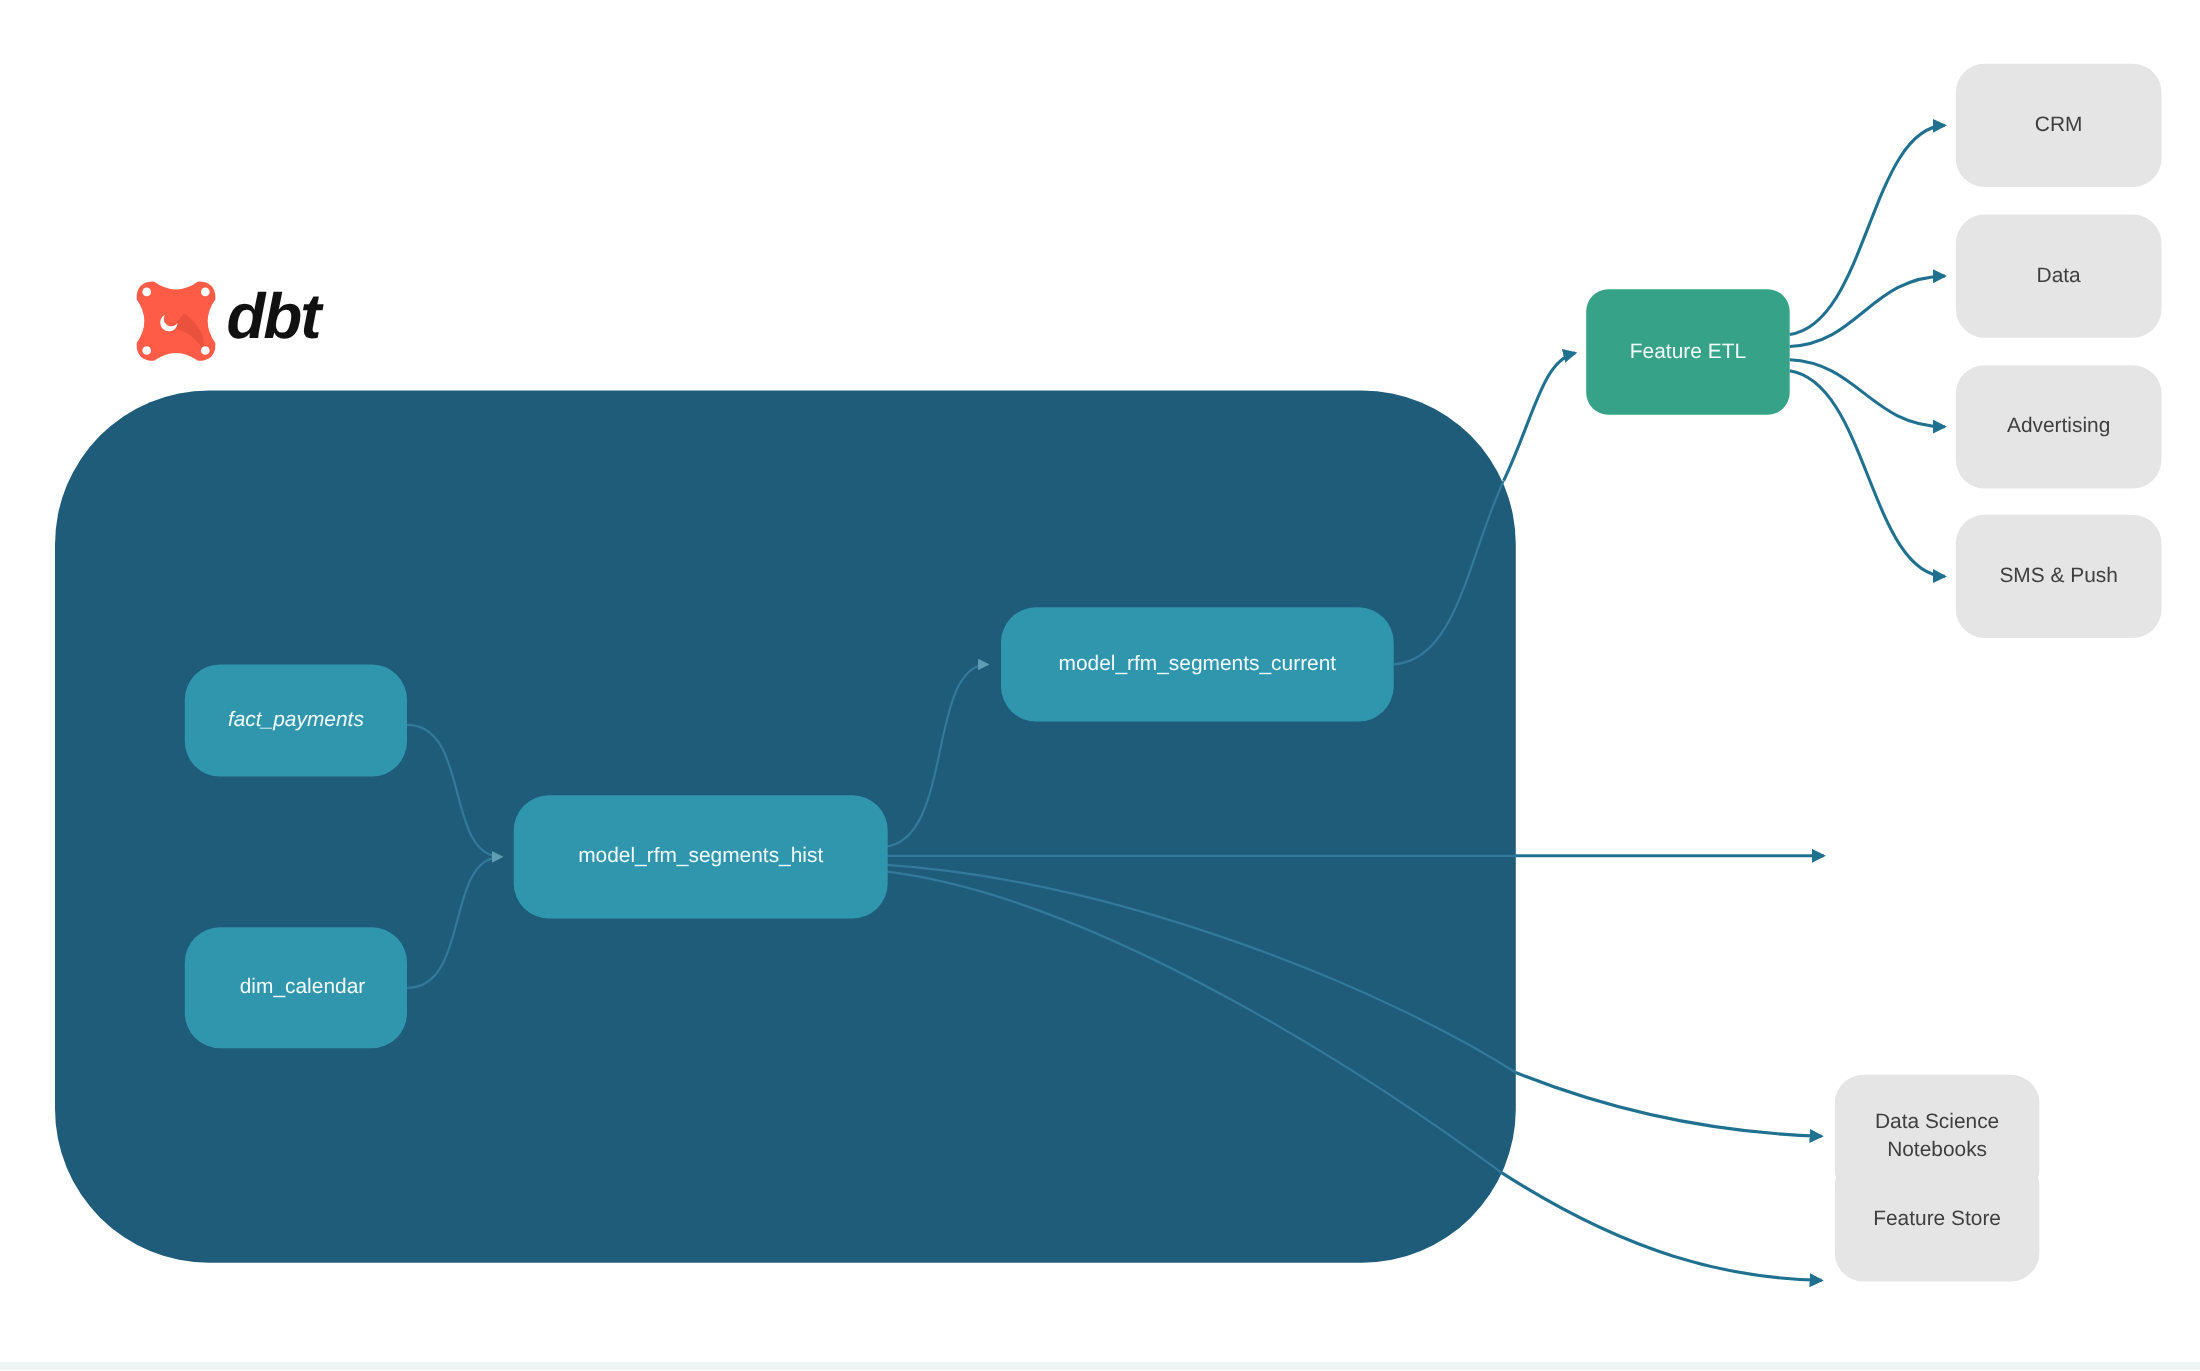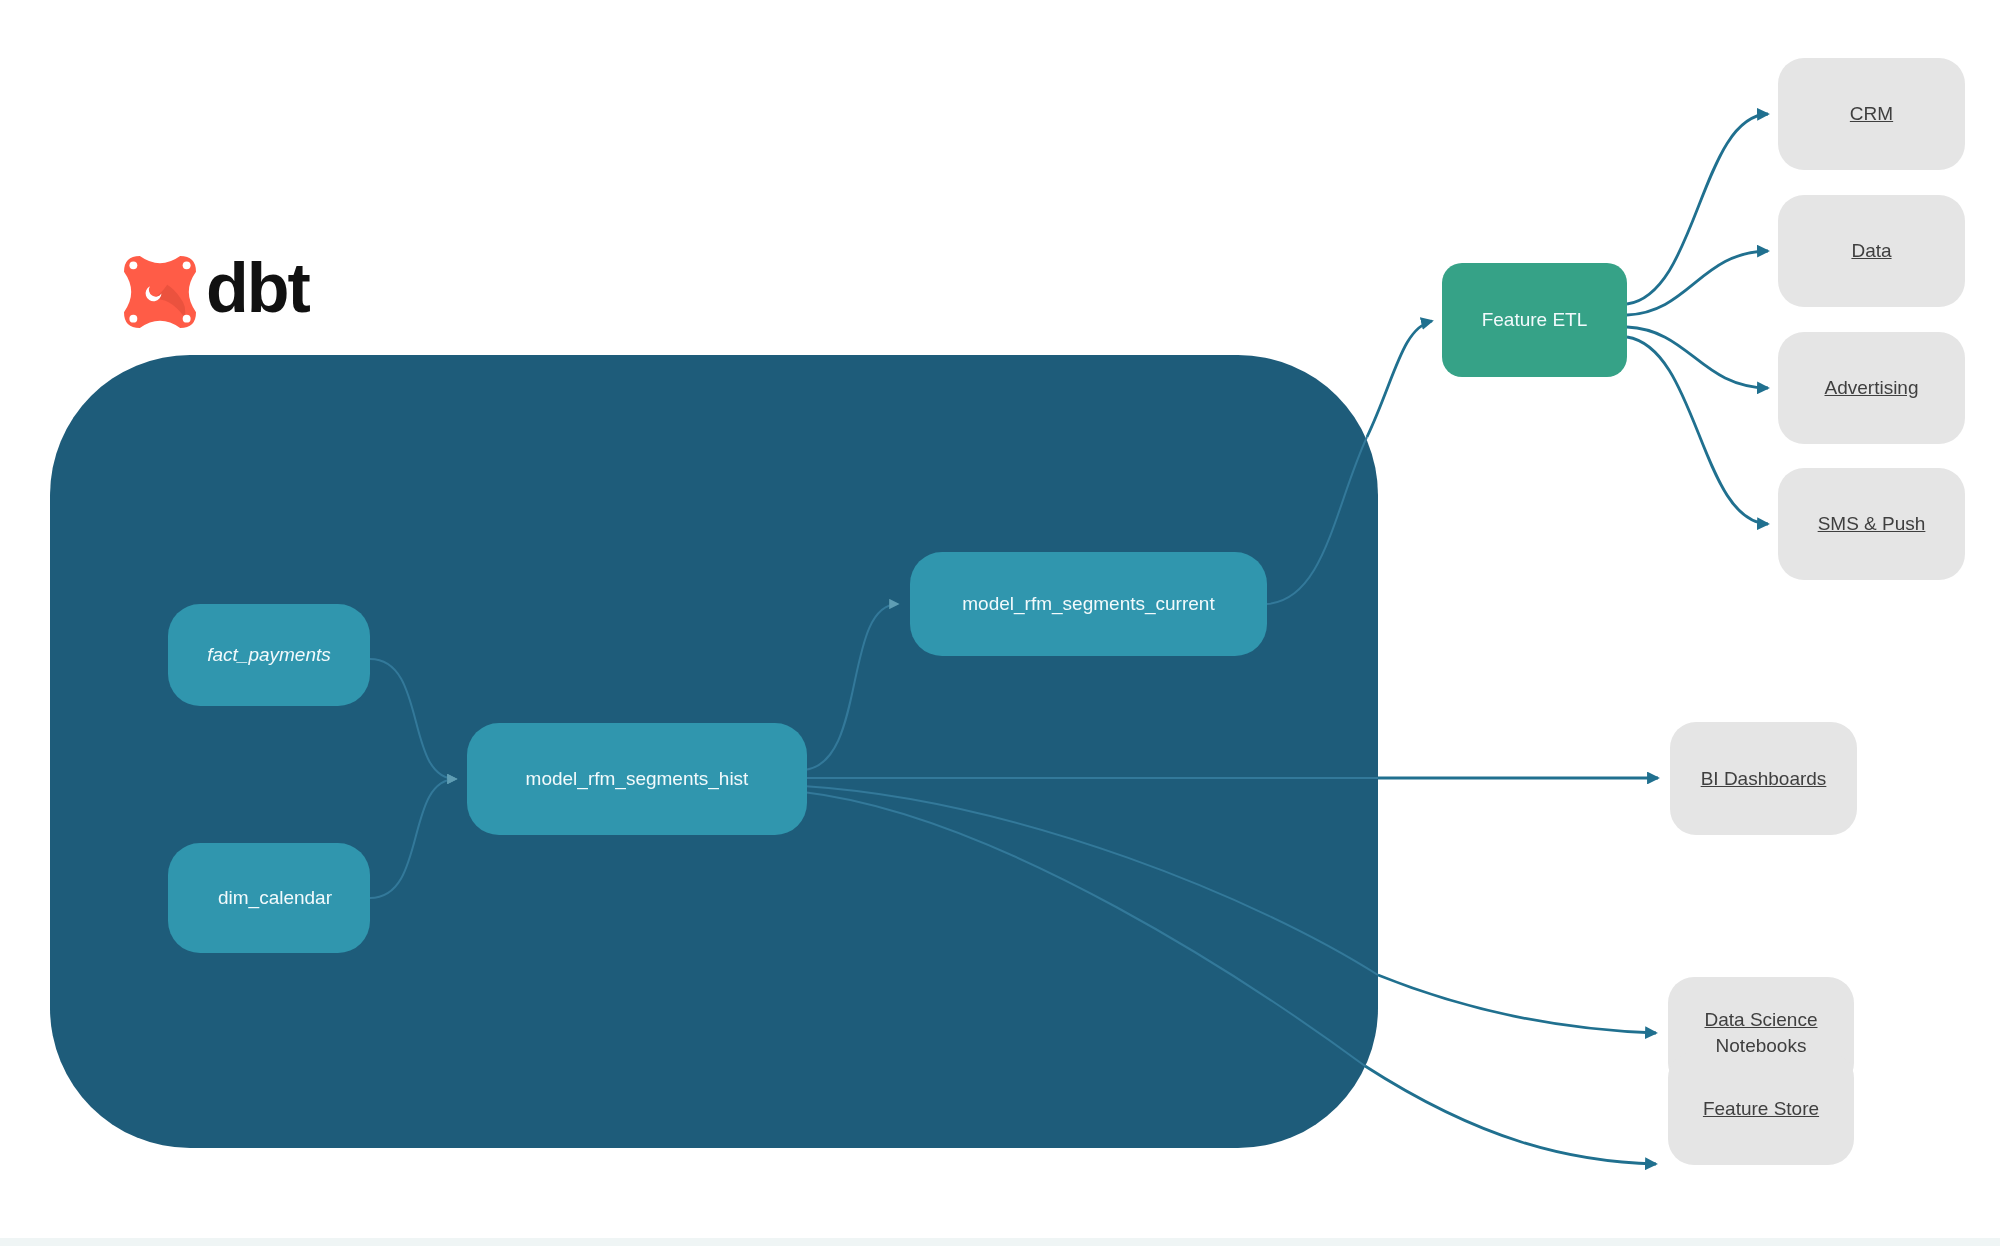--- a/index.html
+++ b/index.html
@@ -52,35 +52,35 @@
   .node.etl{
     background:var(--reverse-etl-bg);
     color:var(--label-light);
     border-radius:20px;
   }
   .node.dest{
     background:var(--destination-bg);
     color:var(--label-dark);
     border-radius:26px;
     padding:0 18px;
-    text-decoration:underline;
   }
   .logo{
     position:absolute;left:124px;top:254px;
     display:flex;align-items:center;
   }
   .logo-icon{width:72px;height:76px;display:block;}
   .logo-text{
-    font-size:70px;
+    font-size:58px;
     font-weight:800;
     letter-spacing:-2px;
     color:var(--logo-text-color);
     margin-left:10px;
     line-height:1;
     transform:translateY(-4px);
+    font-style:italic;
   }
   .bottom-strip{
     position:absolute;left:0;top:1238px;width:2000px;height:8px;
     background:var(--bottom-strip);
   }
 </style>
 </head>
 <body>
 
 <div class="stage">
@@ -157,23 +157,20 @@
   </div>
 
   <div class="node dest" style="left:1778px;top:332px;width:187px;height:112px;">
     <span>Advertising</span>
   </div>
 
   <div class="node dest" style="left:1778px;top:468px;width:187px;height:112px;">
     <span>SMS &amp; Push</span>
   </div>
 
-  <div class="node dest" style="left:1670px;top:722px;width:187px;height:113px;">
-    <span>BI Dashboards</span>
-  </div>
 
   <div class="node dest" style="left:1668px;top:977px;width:186px;height:112px;">
     <span>Data Science Notebooks</span>
   </div>
 
   <div class="node dest" style="left:1668px;top:1052px;width:186px;height:113px;">
     <span>Feature Store</span>
   </div>
 
   <div class="bottom-strip"></div>

